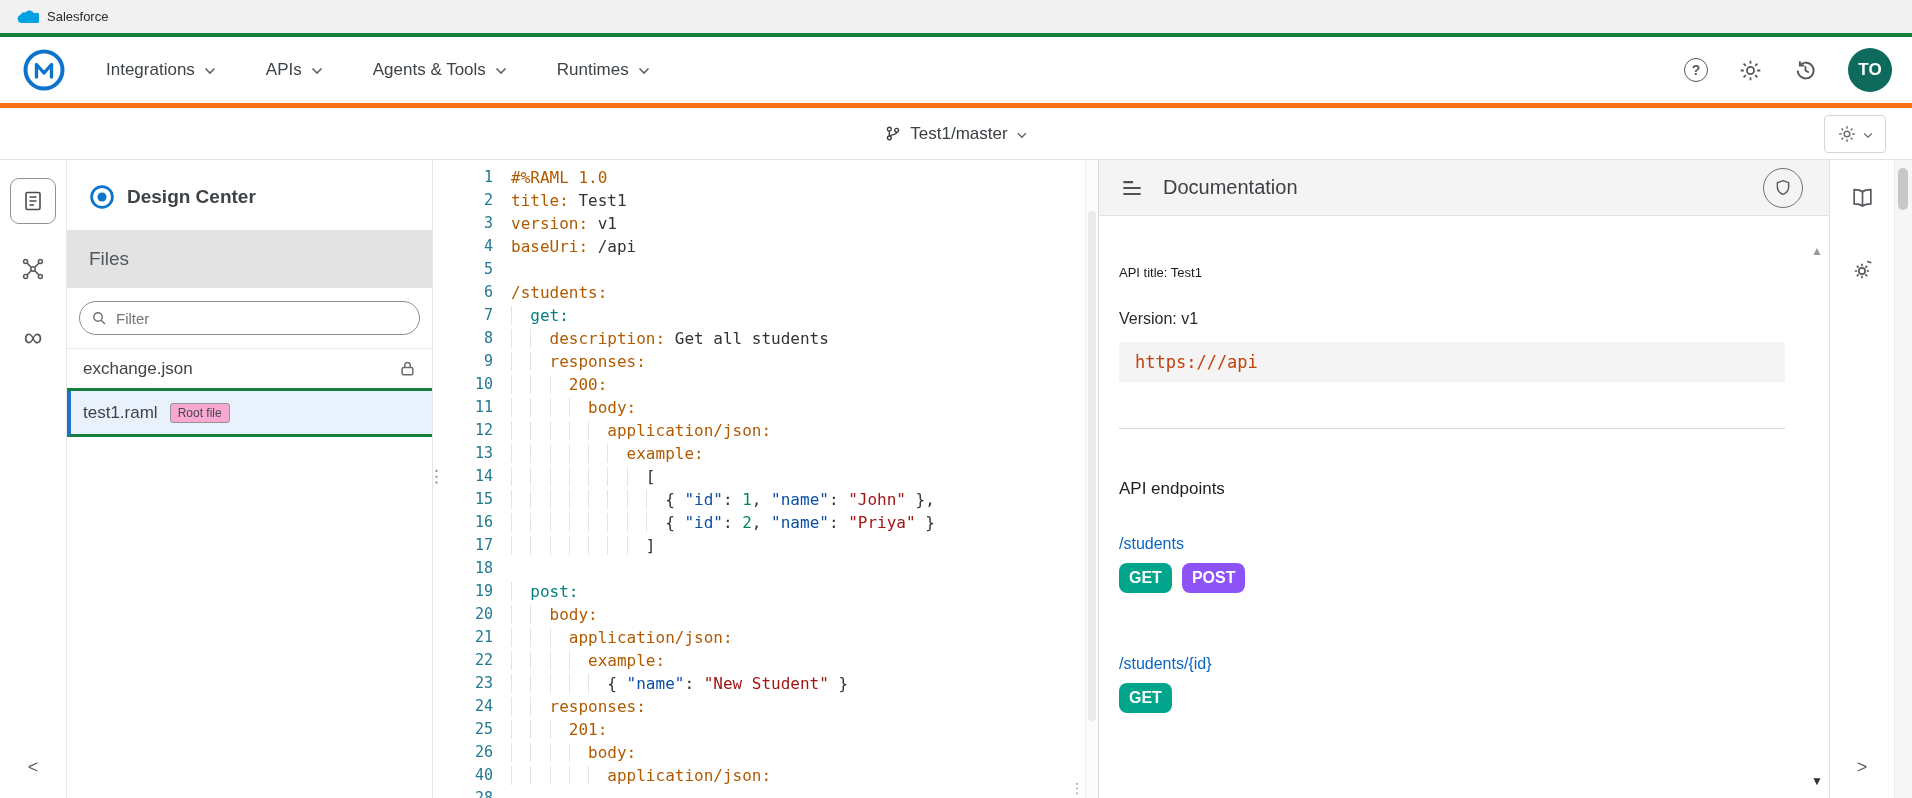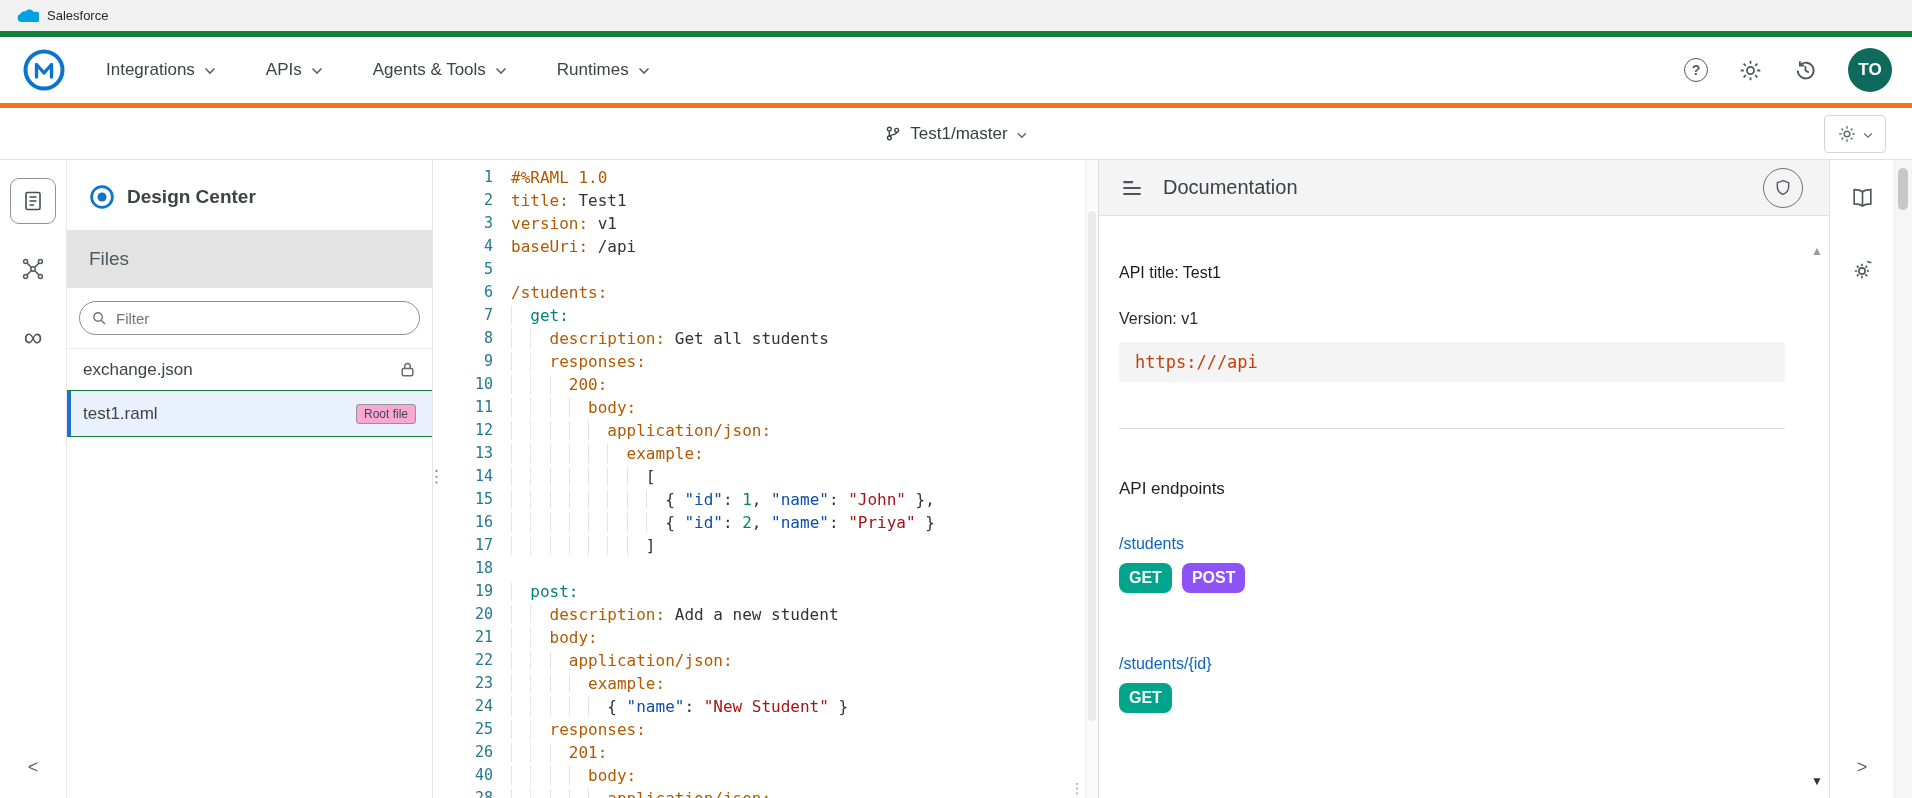--- a/index.html
+++ b/index.html
@@ -1,21 +1,21 @@
 <!DOCTYPE html>
 <html><head>
 <meta charset="utf-8">
 <style>
   * { box-sizing: border-box; margin: 0; padding: 0; }
   html,body { width:1912px; height:798px; overflow:hidden; }
   body { font-family:"Liberation Sans", sans-serif; background:#fff; color:#3a3f44; }
   .app { width:1912px; height:798px; display:flex; flex-direction:column; }
 
   
-  .sf-bar { height:37px; flex:none; background:#f1f1f2; border-bottom:6px solid #15803d;
+  .sf-bar { height:37px; flex:none; background:#f1f1f2; border-bottom:4px solid #15803d;
             display:flex; align-items:center; padding-left:16px; gap:8px; }
   .sf-label { font-size:13px; color:#2b2826; }
 
   
   .nav-bar { height:66px; flex:none; background:#fff; display:flex; align-items:center;
              padding:0 20px 0 22px; }
   .mule-logo { margin-right:40px; display:flex; align-items:center; }
   .nav-items { display:flex; align-items:center; gap:50px; }
   .nav-item { display:flex; align-items:center; gap:9px; font-size:17px; color:#3e4347; cursor:pointer; }
   .nav-right { margin-left:auto; display:flex; align-items:center; gap:30px; }
@@ -54,21 +54,21 @@
   .files-band { margin-top:20px; height:58px; background:#e3e3e3; display:flex; align-items:center;
                 padding-left:22px; font-size:19px; color:#4f585e; }
   .filter-wrap { margin:13px 12px; position:relative; }
   .filter-wrap svg { position:absolute; left:12px; top:50%; transform:translateY(-50%); }
   .filter-input { width:100%; height:34px; border:1px solid #8f8f8f; border-radius:17px;
                   padding:0 12px 0 36px; font-size:15px; color:#444; outline:none;
                   font-family:"Liberation Sans", sans-serif; background:#fff; }
   .filter-input::placeholder { color:#757575; }
   .file-list { border-top:1px solid #ececec; }
   .file-row { height:42px; display:flex; align-items:center; padding:0 16px 0 16px;
-              font-size:17px; color:#3f4447; cursor:pointer; border-bottom:1px solid #15803d;justify-content:space-between; }
+              font-size:17px; color:#3f4447; cursor:pointer; border-bottom:3px solid #15803d; }
   .file-row .lock { margin-left:auto; display:flex; }
   .file-row.selected { height:46px; background:#e8f1fc; border-left:4px solid #2172ce; padding-left:12px; }
   .root-badge { margin-left:12px; font-size:12px; color:#44484c; border:1px solid #949494;
                 border-radius:3px; padding:3px 7px; background:#f9a8d4; line-height:1; }
 
   
   .editor { width:665px; flex:none; position:relative; display:flex; background:#fff; overflow:hidden; }
   .gutter { width:78px; flex:none; padding:6px 18px 0 0; text-align:right; }
   .ln { height:23px; line-height:23px; font-family:"DejaVu Sans Mono", monospace;
         font-size:15px; color:#237893; }
@@ -88,21 +88,21 @@
   .drag-corner { position:absolute; right:14px; bottom:2px; font-size:14px; color:#9a9a9a; cursor:nwse-resize; }
 
   
   .doc-panel { width:731px; flex:none; border-left:1px solid #dcdcdc; position:relative; }
   .doc-header { height:56px; background:#f4f4f4; border-bottom:1px solid #e2e2e2;
                 display:flex; align-items:center; padding:0 26px 0 20px; gap:18px; }
   .doc-title { font-size:20px; color:#3d4145; }
   .shield-btn { margin-left:auto; width:40px; height:40px; border-radius:50%; border:1.6px solid #6f7275;
                 background:transparent; display:flex; align-items:center; justify-content:center; cursor:pointer; }
   .doc-body { padding:46px 44px 0 20px; }
-  .api-title { font-size:16px; color:#1b1b1b; line-height:21px; }
+  .api-title { font-size:13px; color:#1b1b1b; line-height:21px; }
   .api-version { margin-top:26px; font-size:16px; color:#2a2a2a; line-height:19px; }
   .url-box { margin-top:14px; height:40px; background:#f4f4f4; border-radius:3px;
              display:flex; align-items:center; padding-left:16px;
              font-family:"DejaVu Sans Mono", monospace; font-size:17px; color:#c2410c; cursor:text; }
   .doc-divider { margin-top:46px; border:none; border-top:1px solid #d8d8d8; }
   .endpoints-heading { margin-top:50px; font-size:17px; color:#1f1f1f; }
   .ep-link { display:block; margin-top:36px; font-size:16px; color:#0b66c2; text-decoration:none; cursor:pointer; width:max-content; }
   .ep-link.second { margin-top:62px; }
   .badge-row { margin-top:10px; display:flex; gap:10px; }
   .m-badge { height:30px; min-width:46px; padding:0 10px; border-radius:8px; color:#fff;
@@ -327,21 +327,20 @@
           <div class="code-line"><span class="tk-ind">      </span><span class="tk-key">200:</span></div>
           <div class="code-line"><span class="tk-ind">        </span><span class="tk-key">body:</span></div>
           <div class="code-line"><span class="tk-ind">          </span><span class="tk-key">application/json:</span></div>
           <div class="code-line"><span class="tk-ind">            </span><span class="tk-key">example:</span></div>
           <div class="code-line"><span class="tk-ind">              </span><span class="tk-plain">[</span></div>
           <div class="code-line"><span class="tk-ind">                </span><span class="tk-plain">{ </span><span class="tk-str">"id"</span><span class="tk-plain">: </span><span class="tk-num">1</span><span class="tk-plain">, </span><span class="tk-str">"name"</span><span class="tk-plain">: </span><span class="tk-val">"John"</span><span class="tk-plain"> },</span></div>
           <div class="code-line"><span class="tk-ind">                </span><span class="tk-plain">{ </span><span class="tk-str">"id"</span><span class="tk-plain">: </span><span class="tk-num">2</span><span class="tk-plain">, </span><span class="tk-str">"name"</span><span class="tk-plain">: </span><span class="tk-val">"Priya"</span><span class="tk-plain"> }</span></div>
           <div class="code-line"><span class="tk-ind">              </span><span class="tk-plain">]</span></div>
           <div class="code-line"></div>
           <div class="code-line"><span class="tk-ind">  </span><span class="tk-def">post:</span></div>
-          <div class="code-line"><span class="tk-ind">    </span><span class="tk-key">description:</span><span class="tk-plain"> Add a new student</span></div>
           <div class="code-line"><span class="tk-ind">    </span><span class="tk-key">body:</span></div>
           <div class="code-line"><span class="tk-ind">      </span><span class="tk-key">application/json:</span></div>
           <div class="code-line"><span class="tk-ind">        </span><span class="tk-key">example:</span></div>
           <div class="code-line"><span class="tk-ind">          </span><span class="tk-plain">{ </span><span class="tk-str">"name"</span><span class="tk-plain">: </span><span class="tk-val">"New Student"</span><span class="tk-plain"> }</span></div>
           <div class="code-line"><span class="tk-ind">    </span><span class="tk-key">responses:</span></div>
           <div class="code-line"><span class="tk-ind">      </span><span class="tk-key">201:</span></div>
           <div class="code-line"><span class="tk-ind">        </span><span class="tk-key">body:</span></div>
           <div class="code-line"><span class="tk-ind">          </span><span class="tk-key">application/json:</span></div>
         </div>
       <div class="editor-vscroll">

